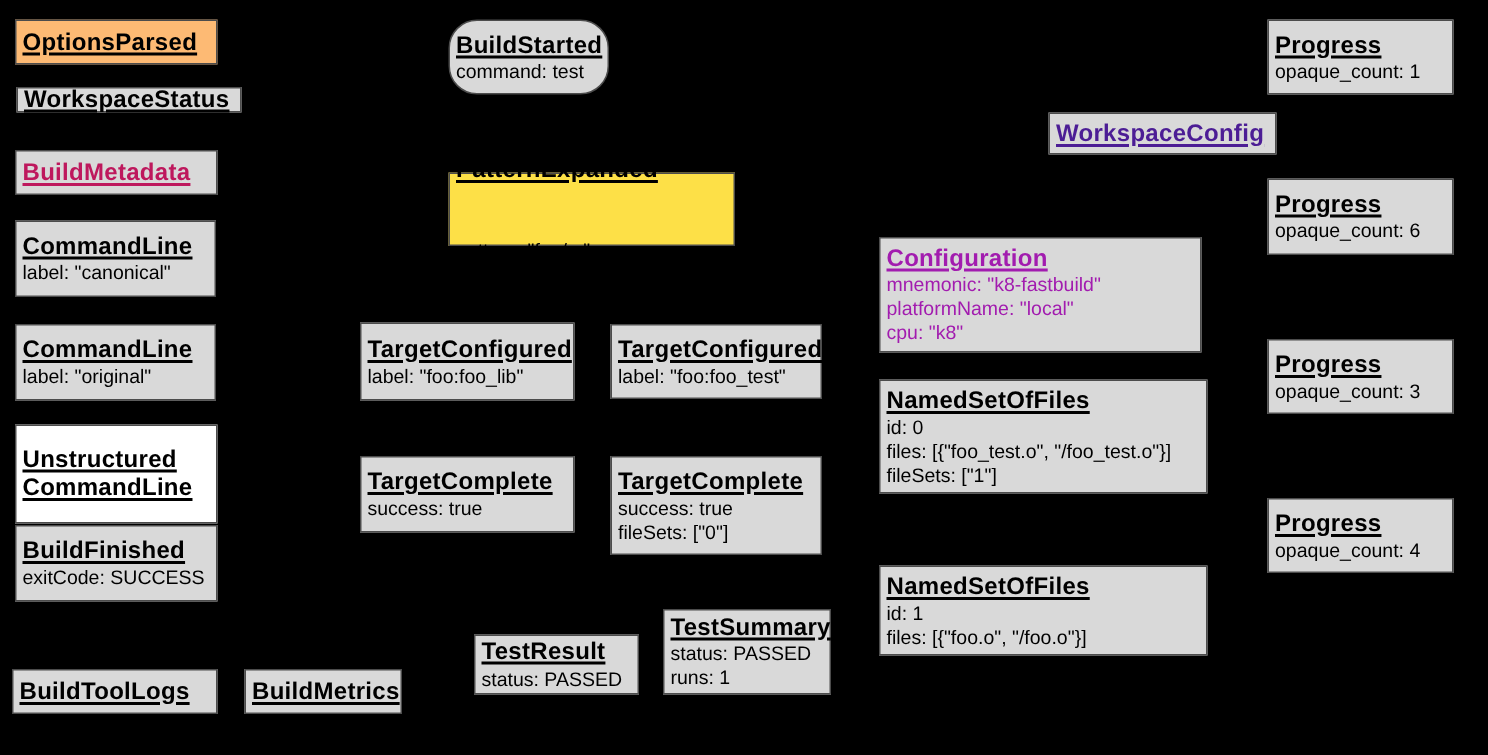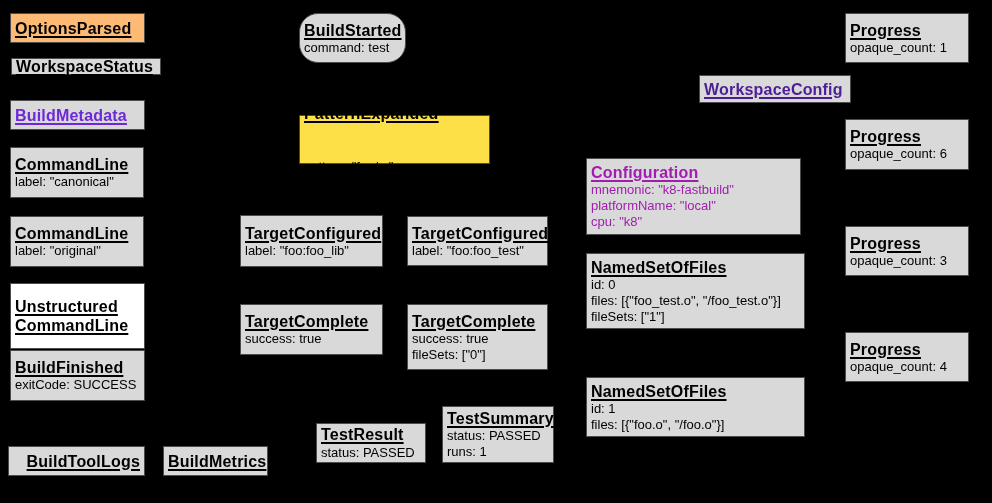--- a/index.html
+++ b/index.html
@@ -47,21 +47,21 @@
         <div class="title-line">OptionsParsed</div>
       </div>
       <div class="node-body"></div>
     </div>
     <div class="node" style="left: 11px; top: 58px; width: 150px; height: 17px; background: rgb(217, 217, 217); border-color: rgb(76, 76, 76); color: rgb(0, 0, 0);">
       <div class="node-title">
         <div class="title-line">WorkspaceStatus</div>
       </div>
       <div class="node-body"></div>
     </div>
-    <div class="node" style="left: 10px; top: 100px; width: 135px; height: 30px; background: rgb(217, 217, 217); border-color: rgb(76, 76, 76); color: #6d28d9;">
+    <div class="node" style="left: 10px; top: 100px; width: 135px; height: 30px; background: rgb(217, 217, 217); border-color: rgb(76, 76, 76); color: #be185d;">
       <div class="node-title">
         <div class="title-line">BuildMetadata</div>
       </div>
       <div class="node-body"></div>
     </div>
     <div class="node" style="left: 10px; top: 147px; width: 134px; height: 51px; background: rgb(217, 217, 217); border-color: rgb(76, 76, 76); color: rgb(0, 0, 0);">
       <div class="node-title">
         <div class="title-line">CommandLine</div>
       </div>
       <div class="node-body">
@@ -84,21 +84,21 @@
       <div class="node-body"></div>
     </div>
     <div class="node" style="left: 10px; top: 350px; width: 135px; height: 51px; background: rgb(217, 217, 217); border-color: rgb(76, 76, 76); color: rgb(0, 0, 0);">
       <div class="node-title">
         <div class="title-line">BuildFinished</div>
       </div>
       <div class="node-body">
         <div class="body-line">exitCode: SUCCESS</div>
       </div>
     </div>
-    <div class="node" style="left: 8px; top: 446px; width: 137px; height: 30px; background: rgb(217, 217, 217); border-color: rgb(76, 76, 76); color: rgb(0, 0, 0); align-items: flex-end;">
+    <div class="node" style="left: 8px; top: 446px; width: 137px; height: 30px; background: rgb(217, 217, 217); border-color: rgb(76, 76, 76); color: rgb(0, 0, 0);">
       <div class="node-title">
         <div class="title-line">BuildToolLogs</div>
       </div>
       <div class="node-body"></div>
     </div>
     <div class="node" style="left: 163px; top: 446px; width: 105px; height: 30px; background: rgb(217, 217, 217); border-color: rgb(76, 76, 76); color: rgb(0, 0, 0);">
       <div class="node-title">
         <div class="title-line">BuildMetrics</div>
       </div>
       <div class="node-body"></div>

